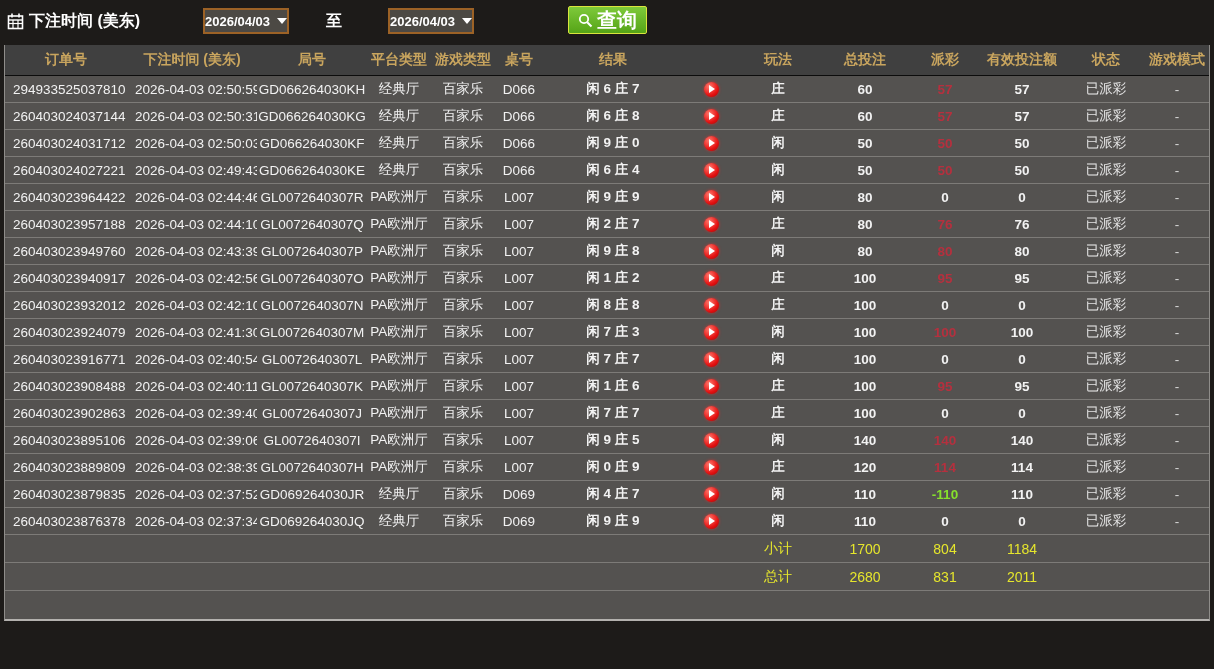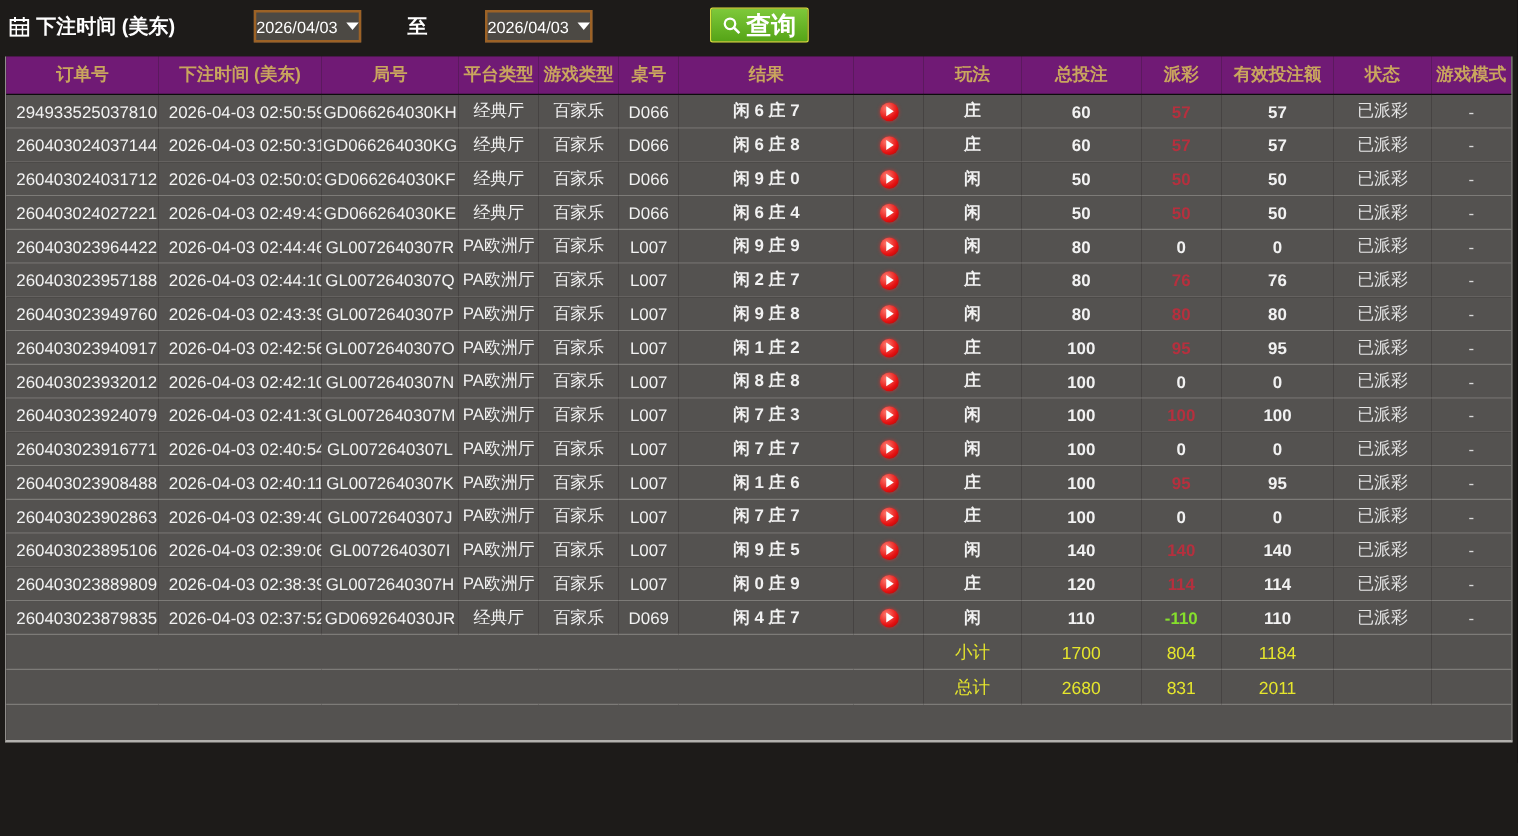--- a/index.html
+++ b/index.html
@@ -4,33 +4,33 @@
 <style>
   html,body{margin:0;padding:0;background:#121110;}
   .app{width:1214px;height:669px;background:#1d1b19;position:relative;
        font-family:"Liberation Sans","DejaVu Sans",sans-serif;display:flex;flex-direction:column;overflow:hidden;}
 
   
   .topbar{height:45px;flex:none;position:relative;background:#1d1b19;}
   .tb-title{position:absolute;left:7px;top:11px;color:#ffffff;font-weight:bold;font-size:16px;
             display:flex;align-items:center;gap:5px;}
   .date-select{position:absolute;top:8px;width:86px;height:26px;background:#4c4944;border:2px solid #9c6226;
-               box-sizing:border-box;color:#fff;font-weight:normal;font-size:13px;display:flex;align-items:center;
+               box-sizing:border-box;color:#fff;font-weight:bold;font-size:13px;display:flex;align-items:center;
                justify-content:center;gap:7px;cursor:pointer;}
   .caret{width:0;height:0;border-left:5px solid transparent;border-right:5px solid transparent;border-top:6px solid #fff;}
   #dateFrom{left:203px;} #dateTo{left:388px;}
   .to-label{position:absolute;left:326px;top:11px;color:#fff;font-weight:bold;font-size:16px;}
   .query-btn{position:absolute;left:568px;top:6px;height:28px;padding:0 9px;
              background:linear-gradient(#7ec93a,#55a417);border:1px solid #d9e53c;border-radius:2px;
              color:#fff;font-weight:bold;font-size:20px;display:flex;align-items:center;gap:4px;cursor:pointer;}
 
   
   .grid-wrap{margin:0 4px;border-left:1px solid #8f8d8a;border-right:1px solid #8f8d8a;border-bottom:2px solid #b3b1ae;flex:none;}
   table{width:1204px;border-collapse:collapse;table-layout:fixed;}
-  thead th{background:#701a75;color:#c9a55e;font-size:14px;font-weight:bold;height:28px;
+  thead th{background:#404040;color:#c9a55e;font-size:14px;font-weight:bold;height:28px;
            border-bottom:1px solid #0c0c0c;white-space:nowrap;overflow:hidden;}
   tbody td{background:#545250;color:#f2f2f2;font-size:13.5px;height:24px;text-align:center;
            border-bottom:1px solid #7d7b78;white-space:nowrap;overflow:hidden;}
   td.al{text-align:left;padding-left:8px;}
   td.b{font-weight:bold;}
   td.payout.pos{color:#b5303e;}
   td.payout.neg{color:#86e02c;}
   td.payout.zero{color:#f2f2f2;}
   td.status{color:#e5e5e5;font-weight:normal;}
   td.mode{color:#d8d8d8;}
@@ -432,20 +432,40 @@
                 <span class="play-tri"></span>
               </span>
     </td>
     <td class="b">闲</td>
     <td class="b">110</td>
     <td class="b payout neg">-110</td>
     <td class="b">110</td>
     <td class="status">已派彩</td>
     <td class="mode">-</td>
   </tr>
+          <tr>
+    <td class="al">260403023876378</td>
+    <td class="al">2026-04-03 02:37:34</td>
+    <td>GD069264030JQ</td>
+    <td>经典厅</td>
+    <td>百家乐</td>
+    <td>D069</td>
+    <td class="b">闲 9 庄 9</td>
+    <td>
+      <span class="play-icon">
+                <span class="play-tri"></span>
+              </span>
+    </td>
+    <td class="b">闲</td>
+    <td class="b">110</td>
+    <td class="b payout zero">0</td>
+    <td class="b">0</td>
+    <td class="status">已派彩</td>
+    <td class="mode">-</td>
+  </tr>
         </tbody>
       <tbody>
         <tr class="totals">
           <td colspan="8"></td>
           <td>小计</td>
           <td>1700</td>
           <td>804</td>
           <td>1184</td>
           <td></td>
             <td></td>

